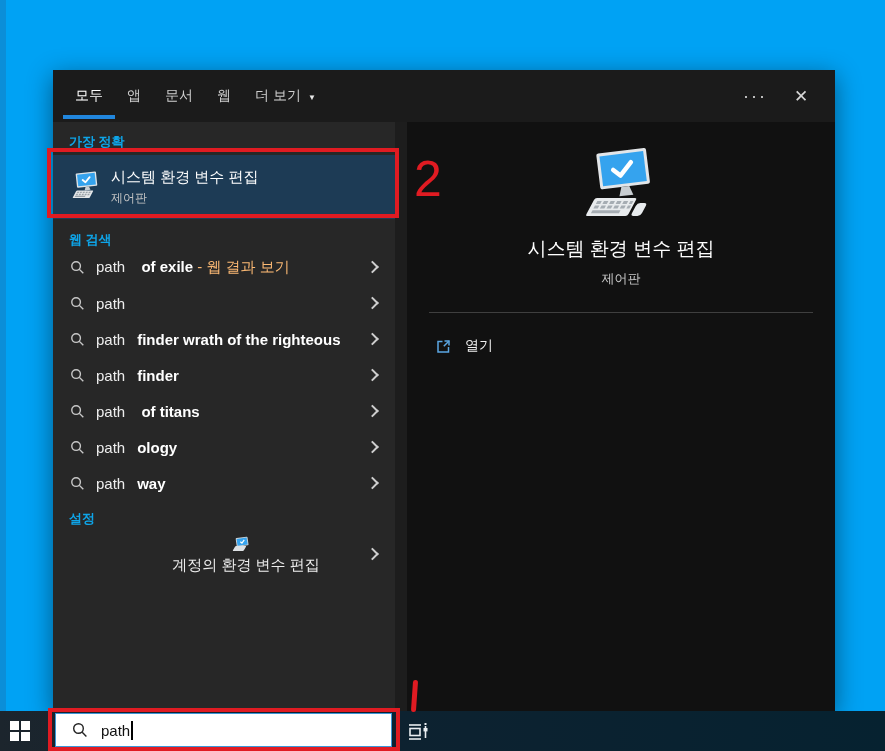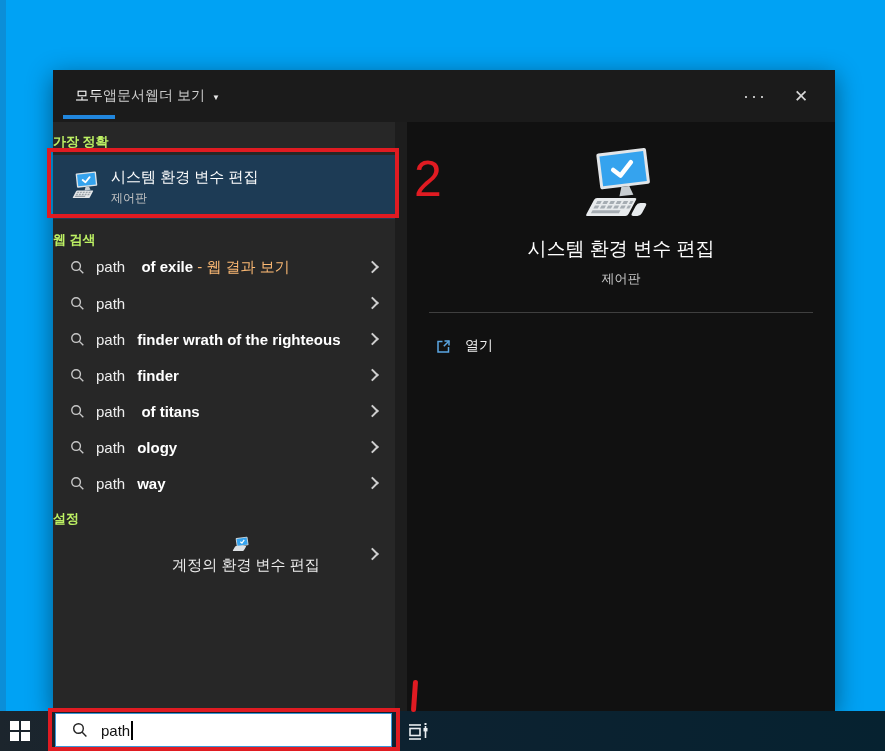--- a/index.html
+++ b/index.html
@@ -6,32 +6,32 @@
   body{
     width:885px;height:751px;position:relative;overflow:hidden;
     font-family:"Liberation Sans","DejaVu Sans",sans-serif;
     background:#00a2f4;
   }
   .desktop-edge{position:absolute;left:0;top:0;width:6px;height:751px;background:#0b8ed8;}
   
   .panel{position:absolute;left:53px;top:70px;width:782px;height:641px;
     box-shadow:0 6px 24px rgba(0,0,0,.45);display:flex;flex-direction:column;}
   .tabbar{position:relative;height:52px;background:#1b1b1b;display:flex;align-items:center;
-    padding-left:22px;flex:0 0 52px;}
+    padding-left:22px;gap:24px;flex:0 0 52px;}
   .tab{color:#cfcfcf;font-size:14px;cursor:default;display:flex;align-items:center;gap:7px;}
   .tab.active{color:#ffffff;}
   .tab .dd{font-size:8px;color:#e8e8e8;transform:translateY(1px);}
   .tab-underline{position:absolute;left:10px;top:45px;width:52px;height:4px;background:#2186dd;}
   .winctl{position:absolute;top:0;height:52px;display:flex;align-items:center;justify-content:center;width:40px;color:#d6d6d6;}
   .winctl.more{right:60px;font-size:18px;letter-spacing:2px;line-height:10px;}
   .winctl.close{right:14px;font-size:17px;}
   .panel-body{flex:1;display:flex;min-height:0;}
   
   .left-col{width:342px;background:#272727;position:relative;flex:0 0 342px;}
-  .sec-label{color:#bef264;font-size:13px;font-weight:700;padding-left:0;}
+  .sec-label{color:#0ea5e9;font-size:13px;font-weight:700;padding-left:16px;}
   .sec-best{padding-top:11px;}
   .best-row{margin-top:4px;height:64px;background:#1d3b55;display:flex;align-items:center;padding-left:15px;}
   .best-ico{width:34px;height:34px;flex:0 0 34px;}
   .best-txt{margin-left:9px;}
   .best-title{color:#ffffff;font-size:15px;line-height:18px;}
   .best-sub{color:#c3c3c3;font-size:12px;margin-top:4px;}
   .sec-web{margin-top:12px;}
   .sug-row{height:36px;display:flex;align-items:center;padding-left:17px;position:relative;}
   .sug-row:first-of-type{margin-top:8px;}
   .mag{width:15px;height:15px;flex:0 0 15px;}

